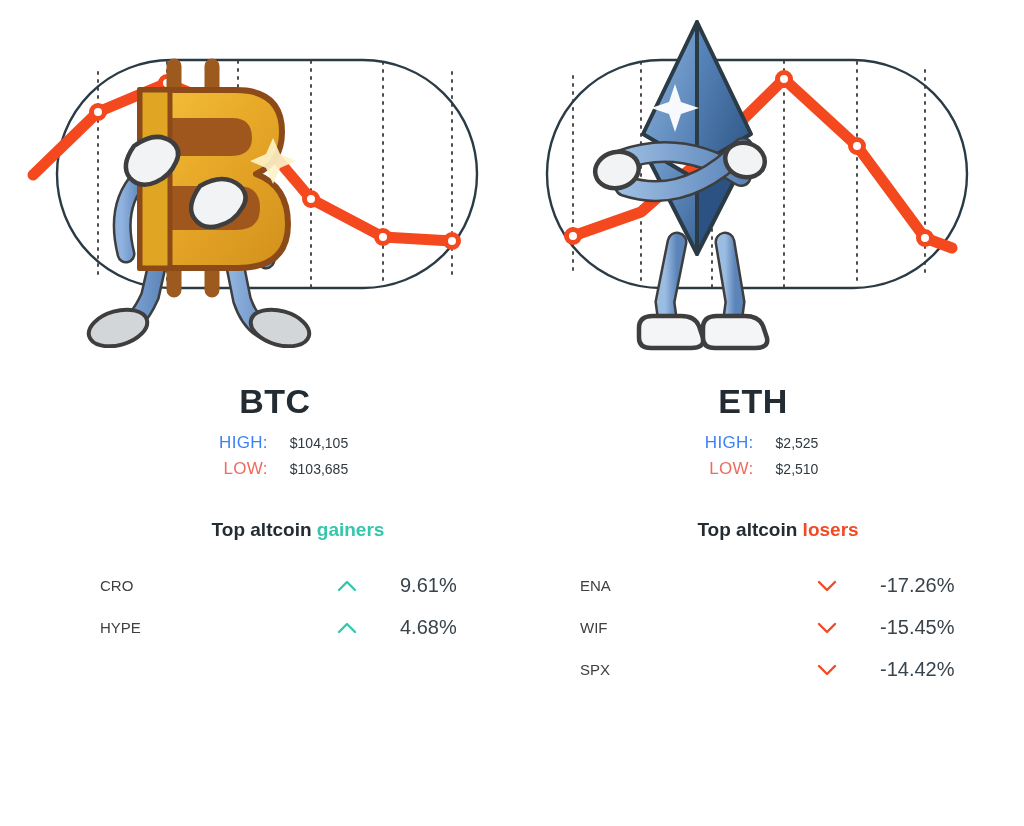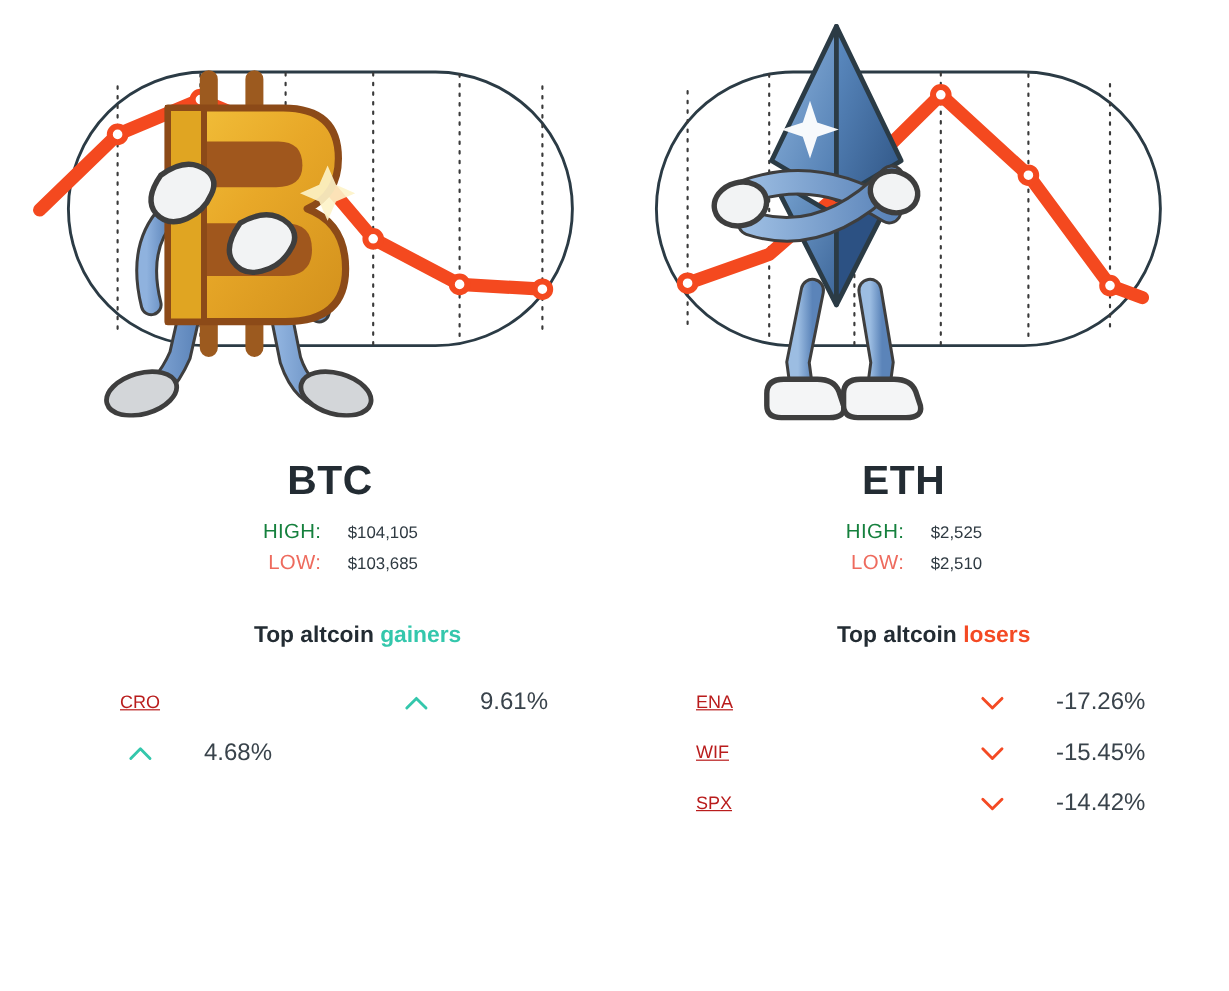--- a/index.html
+++ b/index.html
@@ -82,21 +82,21 @@
     align-items: baseline;
     line-height: 1.5;
     white-space: nowrap;
   }
   .price-label {
     width: 66px;
     text-align: right;
     font-size: 17px;
     letter-spacing: 0.3px;
   }
-  .price-label.high { color: #15803d; }
+  .price-label.high { color: #3b82f6; }
   .price-label.low  { color: #ee6b5e; }
   .price-value {
     font-size: 14px;
     color: #2f3a42;
     padding-left: 22px;
   }
 
   
   .alt-panels {
     position: absolute;
@@ -125,24 +125,23 @@
   .alt-title .accent-down { color: #f44a24; }
 
   .alt-row {
     display: flex;
     align-items: center;
     height: 42px;
   }
   .alt-ticker {
     width: 230px;
     font-size: 15px;
-    color: #b91c1c;
+    color: #404040;
     padding-left: 12px;
     box-sizing: border-box;
-    text-decoration: underline;
   }
   .alt-arrow {
     width: 58px;
     display: flex;
     justify-content: center;
     align-items: center;
   }
   .alt-pct {
     flex: 1;
     font-size: 20px;
@@ -355,20 +354,21 @@
         <span class="alt-ticker">CRO</span>
         <span class="alt-arrow">
           <svg width="20" height="13" viewBox="0 0 20 13">
               <polyline points="2,11 10,3 18,11" fill="none" stroke="#34c7ac" stroke-width="2.4" stroke-linecap="round" stroke-linejoin="round"></polyline>
             </svg>
         </span>
         <span class="alt-pct">9.61%</span>
       </div>
 
       <div class="alt-row">
+        <span class="alt-ticker">HYPE</span>
         <span class="alt-arrow">
           <svg width="20" height="13" viewBox="0 0 20 13">
               <polyline points="2,11 10,3 18,11" fill="none" stroke="#34c7ac" stroke-width="2.4" stroke-linecap="round" stroke-linejoin="round"></polyline>
             </svg>
         </span>
         <span class="alt-pct">4.68%</span>
       </div>
 
     </div>
 

